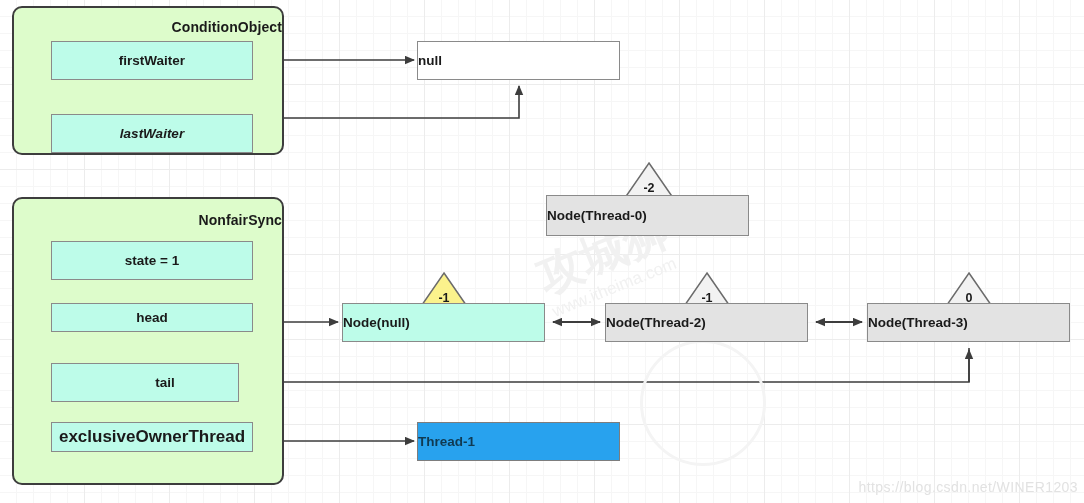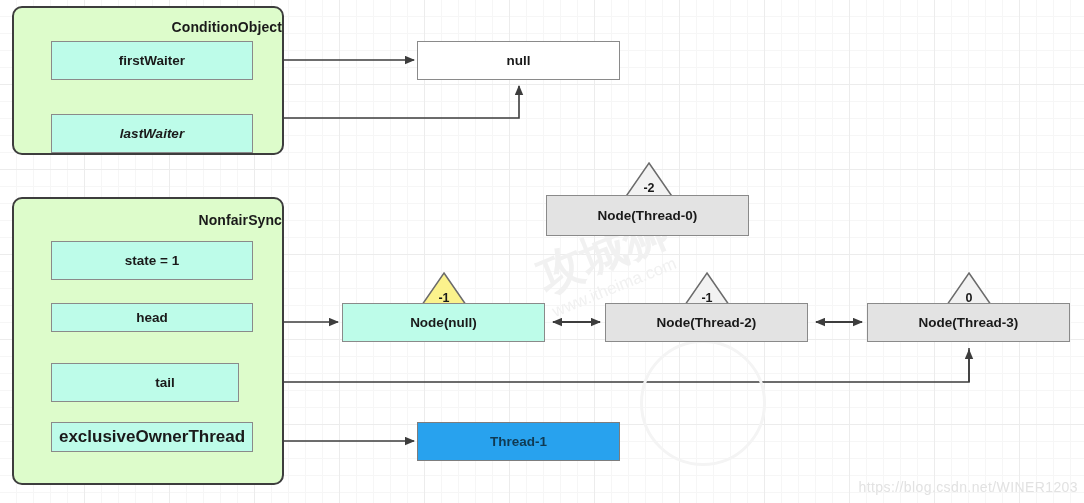--- a/index.html
+++ b/index.html
@@ -56,21 +56,20 @@
     color: #1a1a1a;
   }
 
   
   .node-box {
     position: absolute;
     box-sizing: border-box;
     border: 1.5px solid #8a8a8a;
     display: flex;
     align-items: center;
-    justify-content: center;
     font-size: 13.5px;
     font-weight: bold;
     color: #1a1a1a;
   }
   .node-white { background: #ffffff; }
   .node-gray  { background: #e3e3e3; }
   .node-cyan  { background: #bdfce9; }
   .node-blue  {
     background: #28a2ee;
     border: 1.5px solid #7d7d7d;

